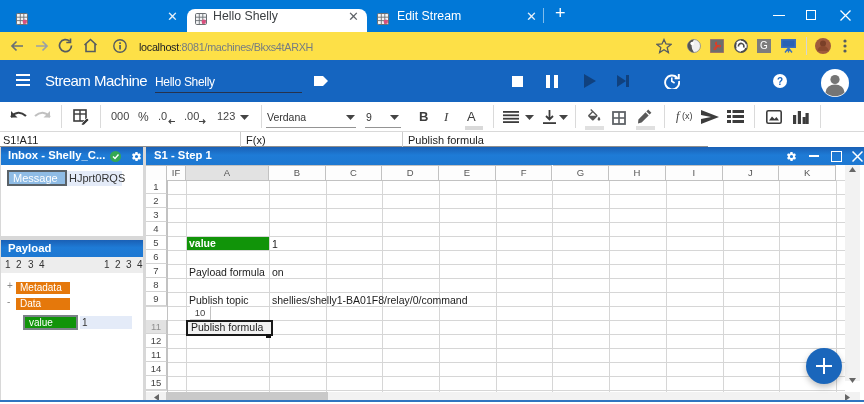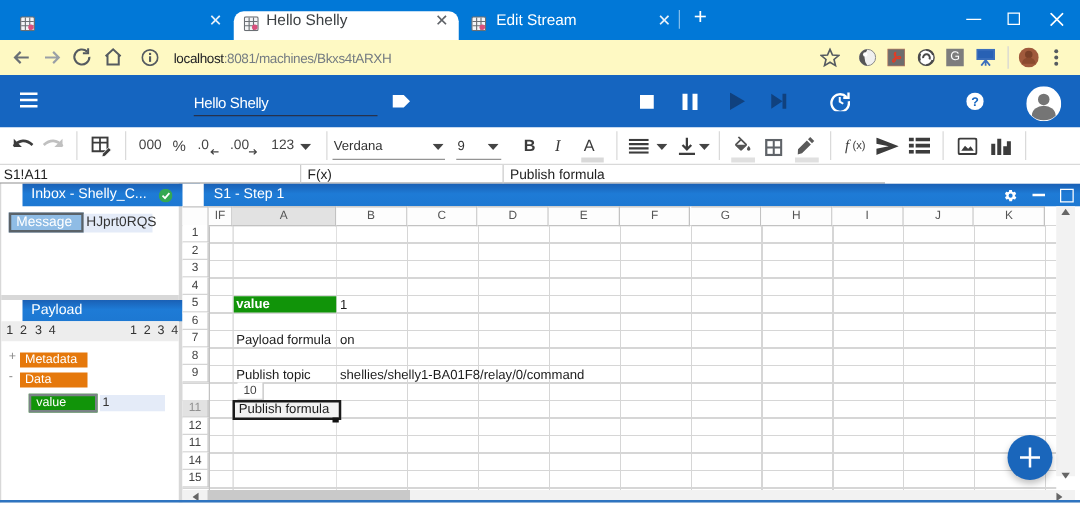--- a/index.html
+++ b/index.html
@@ -4,35 +4,35 @@
 <style>
   html,body{margin:0;padding:0;}
   body{width:864px;height:404px;overflow:hidden;font-family:"Liberation Sans",sans-serif;position:relative;background:#fff;}
   .abs{position:absolute;}
   
   #tabbar{left:0;top:0;width:864px;height:32px;background:#0178d7;}
   .tabtxt{font-size:12.3px;color:#fff;position:absolute;top:9px;white-space:nowrap;}
   #activetab{position:absolute;left:187px;top:9px;width:180px;height:23px;background:#fff;border-radius:8px 8px 0 0;}
   .tabx{position:absolute;top:9px;font-size:13px;color:#e8f1fa;}
   
-  #addrbar{left:0;top:32px;width:864px;height:28px;background:#fef9c3;}
+  #addrbar{left:0;top:32px;width:864px;height:28px;background:#fde047;}
   #url{position:absolute;left:139px;top:9px;font-size:10.8px;letter-spacing:-0.3px;color:#202124;white-space:nowrap;}
   
   #appbar{left:0;top:60px;width:864px;height:42px;background:#1565c0;}
   
   #toolbar{left:0;top:102px;width:864px;height:29px;background:#fff;border-bottom:1px solid #d9d9d9;}
   .tsep{position:absolute;top:3px;height:23px;width:1px;background:#dadada;}
   .ttxt{position:absolute;top:8px;font-size:11px;color:#444;}
   
   #fbar{left:0;top:132px;width:708px;height:14px;background:#fff;border-bottom:1px solid #8f8f8f;}
   .ftxt{position:absolute;top:2px;font-size:11px;color:#222;white-space:nowrap;}
   .fsep{position:absolute;top:0;height:15px;width:1px;background:#ccc;}
   
   #mdi{left:0;top:147px;width:864px;height:255px;background:#d8d8d8;}
-  .wtitle{background:linear-gradient(180deg,#1a60b5 0%,#1e7bd6 45%,#1d78d2 100%);color:#fff;font-weight:normal;font-size:11.3px;margin-left:17px;}
+  .wtitle{background:linear-gradient(180deg,#1a60b5 0%,#1e7bd6 45%,#1d78d2 100%);color:#fff;font-weight:bold;font-size:11.3px;}
   
   #inboxwin{position:absolute;left:1px;top:0;width:142px;height:255px;background:#fff;}
   
   #sheetwin{position:absolute;left:146px;top:0;width:718px;height:255px;background:#fff;}
   .colhead{position:absolute;top:18px;height:14px;font-size:9.5px;color:#555;text-align:center;line-height:14px;background:#fdfdfd;border-right:1px solid #c2c2c2;border-bottom:1px solid #c2c2c2;border-top:1px solid #c2c2c2;}
   .rowhead{position:absolute;left:0px;width:20px;height:13px;font-size:9.5px;color:#444;text-align:center;line-height:13px;background:#fff;border-right:1px solid #c2c2c2;border-bottom:1px solid #d4d4d4;}
   .celltxt{position:absolute;font-size:10.5px;color:#1c1c1c;white-space:nowrap;}
   svg{display:block;}
 </style>
 </head>
@@ -136,20 +136,21 @@
       <circle cx="2" cy="7" r="1.6" fill="#555b60"></circle>
       <circle cx="2" cy="12" r="1.6" fill="#555b60"></circle>
     </svg>
 </div>
 
 <div class="abs" id="appbar">
 
   <div class="abs" style="left:16px;top:14px;width:14px;height:2px;background:#fff;"></div>
   <div class="abs" style="left:16px;top:19px;width:14px;height:2px;background:#fff;"></div>
   <div class="abs" style="left:16px;top:24px;width:14px;height:2px;background:#fff;"></div>
+  <span style="position:absolute;left:45px;top:12px;font-size:15px;letter-spacing:-0.5px;color:#fff;">Stream Machine</span>
   <span style="position:absolute;left:155px;top:15px;font-size:12px;letter-spacing:-0.3px;color:#fff;">Hello Shelly</span>
   <div class="abs" style="left:155px;top:32px;width:147px;height:1px;background:#26324d;"></div>
 
   <svg class="abs" style="left:314px;top:15px;" width="14" height="12" viewBox="0 0 14 12">
       <path d="M0 1 h9 l5 5 -5 5 h-9 z" fill="#fff"></path>
     </svg>
 
   <div class="abs" style="left:512px;top:16px;width:11px;height:11px;background:#fff;"></div>
 
   <div class="abs" style="left:546px;top:15px;width:4px;height:13px;background:#fff;"></div>

